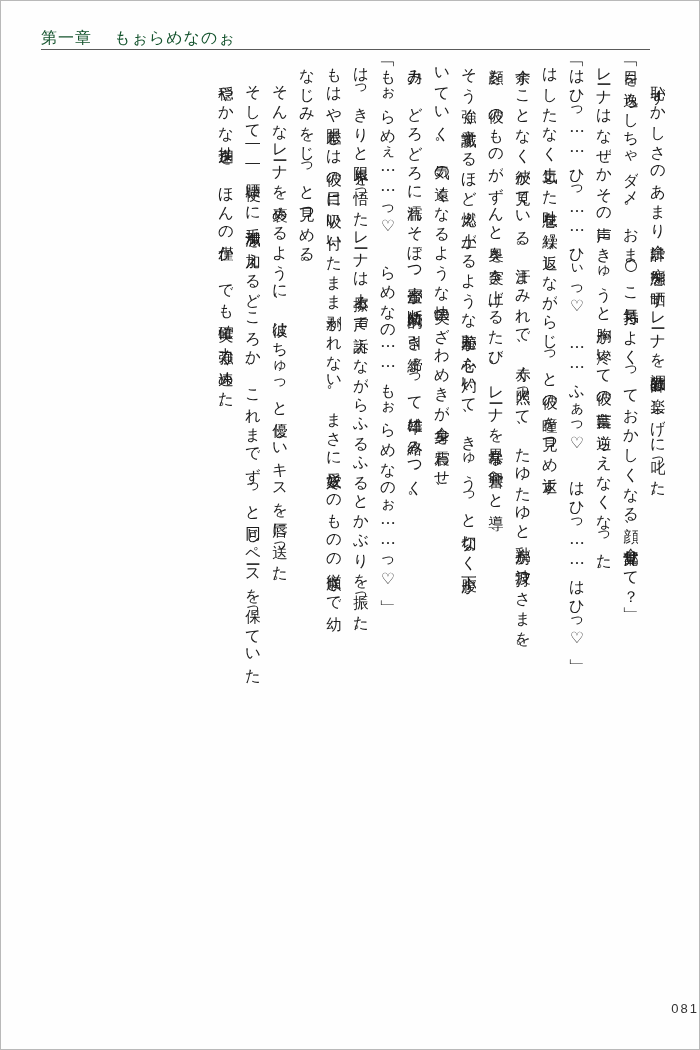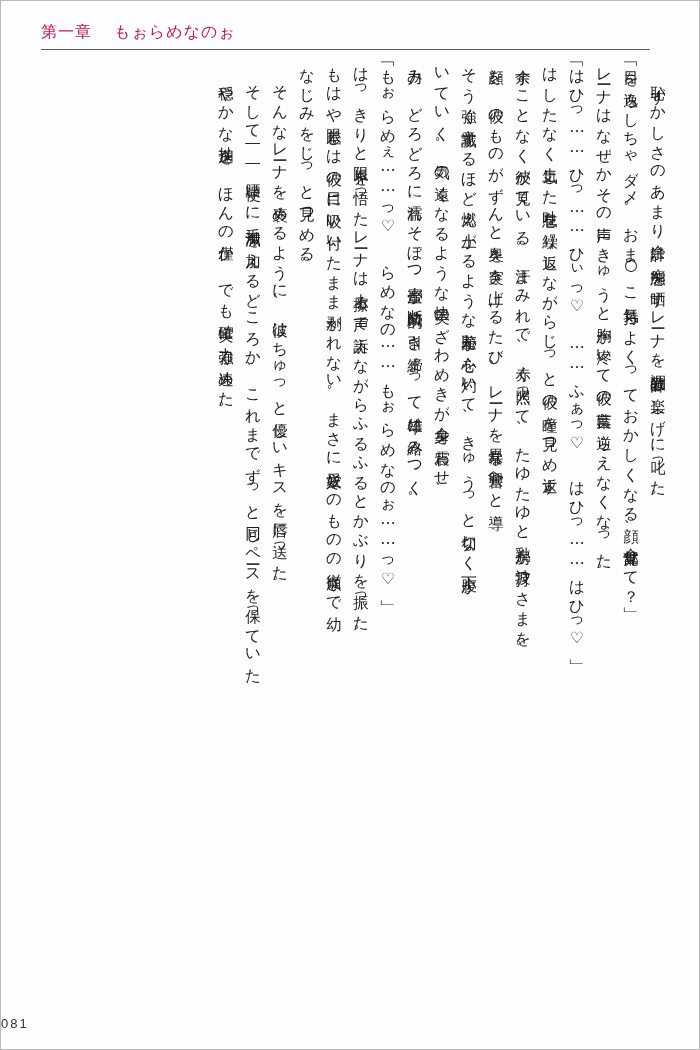--- a/index.html
+++ b/index.html
@@ -24,23 +24,23 @@
   }
   .header {
     position: absolute;
     top: 14px;
     left: 40px;
     right: 49px;
     height: 34px;
     border-bottom: 1px solid #5a5a5a;
     font-size: 16px;
     letter-spacing: 1px;
-    color: #be185d;
+    color: #14532d;
     display: flex;
-    align-items: center;
+    align-items: flex-end;
   }
   .header .chapter-num {
     margin-right: 22px;
   }
   .body-area {
     position: absolute;
     top: 56px;
     left: 34px;
     right: 34px;
     bottom: 58px;
@@ -61,24 +61,24 @@
     white-space: pre-wrap;
     overflow: hidden;
     color: #1c1c1c;
     font-family: "DejaVu Serif", "Liberation Serif", serif;
   }
   .vcol.indent {
     padding-top: 17px;
   }
   .page-number {
     position: absolute;
-    bottom: 18px;
+    bottom: 33px;
     left: 0;
     right: 0;
-    text-align: left;
+    text-align: right;
     font-size: 13px;
     letter-spacing: 2px;
     color: #333;
     font-family: "Liberation Sans", sans-serif;
   }
 </style>
 </head>
 <body>
 
 <div class="page">

